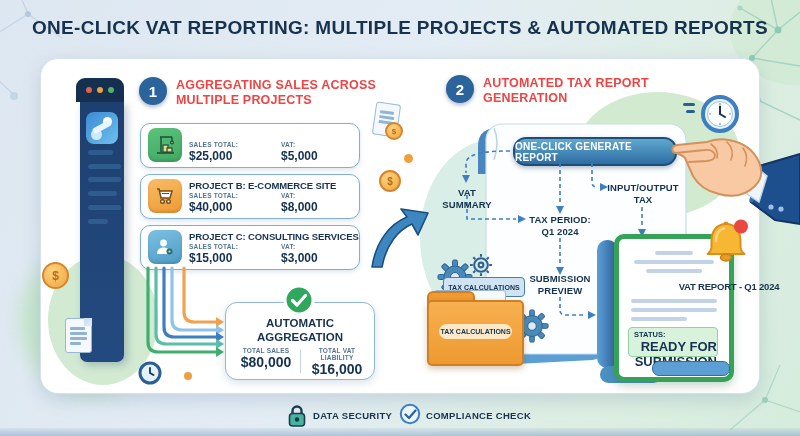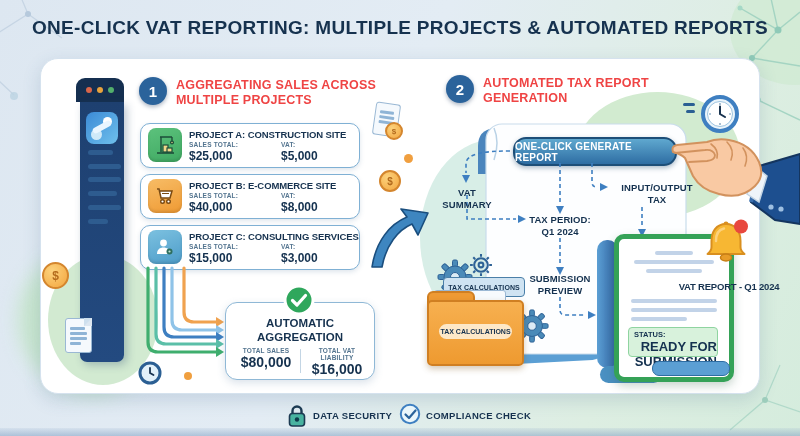--- a/index.html
+++ b/index.html
@@ -111,21 +111,20 @@
     <svg width="24" height="24" viewBox="0 0 24 24">
         <g stroke="#1d4e3a" stroke-width="1.4" fill="none">
           <path d="M7,4 H19 M8,4 V19 M19,4 V8"></path>
           <circle cx="19" cy="9.5" r="1.4" fill="#f2d98a"></circle>
         </g>
         <rect x="10" y="12" width="5" height="7" fill="#f2d98a" stroke="#1d4e3a" stroke-width="1.2"></rect>
         <rect x="14" y="15" width="5" height="4" fill="#f2d98a" stroke="#1d4e3a" stroke-width="1.2"></rect>
         <path d="M4,20 H21" stroke="#1d4e3a" stroke-width="1.6"></path>
       </svg>
   </div>
-  <div class="pname">PROJECT A: CONSTRUCTION SITE</div>
   <div class="pcol-l">
       <div class="plabel">SALES TOTAL:</div>
       <div class="pval">$25,000</div>
     </div>
   <div class="pcol-r">
       <div class="plabel">VAT:</div>
       <div class="pval">$5,000</div>
     </div>
 </div>
 
@@ -282,21 +281,21 @@
     <polygon points="126,147 134,147 130,155"></polygon>
     <polygon points="158,191 158,199 166,195"></polygon>
   </g>
 </svg>
 
 <div class="abs nodelbl" style="left:432px;top:187px;width:70px;">VAT SUMMARY</div>
 <div class="abs nodelbl" style="left:526px;top:214px;width:68px;">
   <div>TAX PERIOD:</div>
     <div>Q1 2024</div>
 </div>
-<div class="abs nodelbl" style="left:606px;top:182px;width:74px;margin-left:14px;">
+<div class="abs nodelbl" style="left:606px;top:182px;width:74px;">
   <div>INPUT/OUTPUT</div>
     <div>TAX</div>
 </div>
 <div class="abs nodelbl" style="left:525px;top:273px;width:70px;">
   <div>SUBMISSION</div>
     <div>PREVIEW</div>
 </div>
 
 <svg class="abs" style="left:436px;top:258px;" width="38" height="38" viewBox="0 0 38 38">
   <g fill="#4a8ab8" stroke="#2e6296" stroke-width="1">

